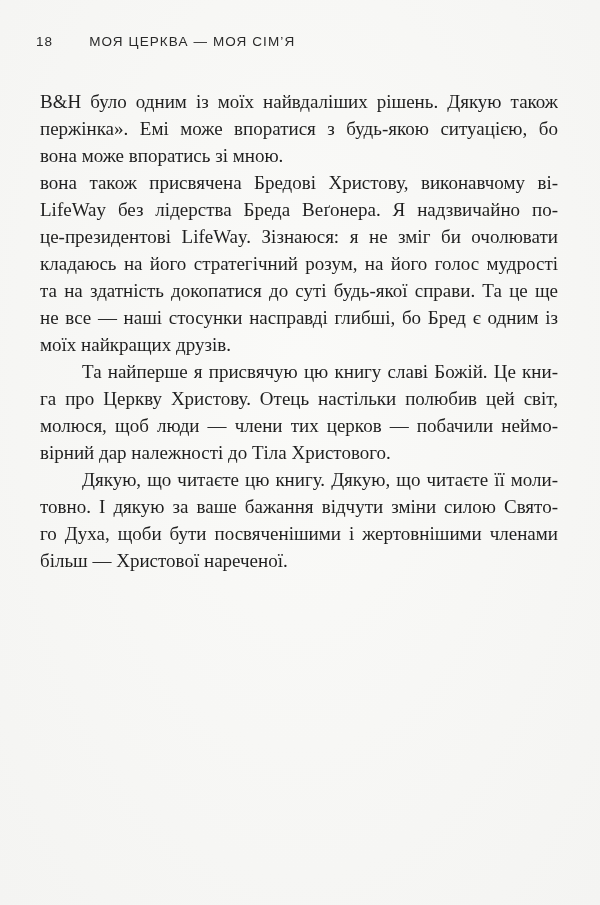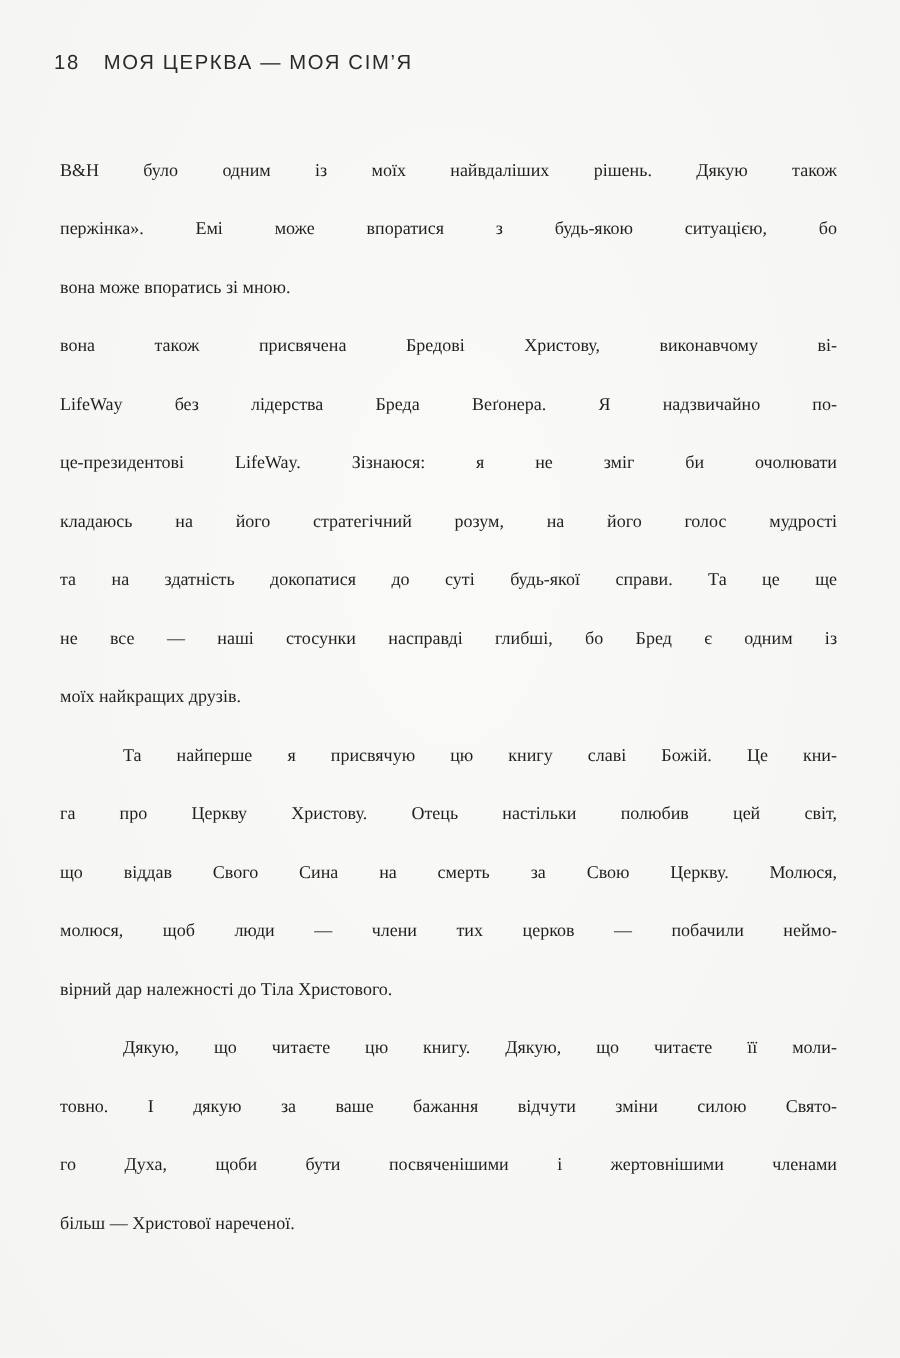--- a/index.html
+++ b/index.html
@@ -11,31 +11,31 @@
     color: #1f1f1f;
   }
   .page {
     position: absolute; left: 0; top: 0; width: 600px; height: 905px;
     background: radial-gradient(ellipse at 50% 40%, #fafaf8 0%, #f4f4f2 100%);
   }
   .running-head {
     position: absolute; left: 36px; top: 34px;
     font-family: "Liberation Sans", "DejaVu Sans", sans-serif;
     font-size: 13.5px; letter-spacing: 1.1px; color: #2a2a2a;
-    display: flex; gap: 16px; white-space: nowrap;
+    display: flex; gap: 36px; white-space: nowrap;
   }
   .body-text {
     position: absolute; left: 40px; top: 88px; width: 518px;
   }
   .para { margin: 0; }
   .line {
     display: block; height: 27px; line-height: 27px;
-    font-size: 12px;
+    font-size: 19px;
     text-align: justify; text-align-last: justify;
-    white-space: nowrap; overflow: visible; margin-top: 12px;
+    white-space: nowrap; overflow: visible;
   }
   .line.last { text-align-last: left; }
   .line.indent { padding-left: 42px; }
 </style>
 </head>
 <body>
 
 <div class="page">
 
   <div class="running-head">
@@ -57,21 +57,20 @@
       <span class="line">це-президентові LifeWay. Зізнаюся: я не зміг би очолювати</span>
       <span class="line">кладаюсь на його стратегічний розум, на його голос мудрості</span>
       <span class="line">та на здатність докопатися до суті будь-якої справи. Та це ще</span>
       <span class="line">не все — наші стосунки насправді глибші, бо Бред є одним із</span>
       <span class="line last">моїх найкращих друзів.</span>
     </div>
 
     <div class="para">
       <span class="line indent">Та найперше я присвячую цю книгу славі Божій. Це кни-</span>
       <span class="line">га про Церкву Христову. Отець настільки полюбив цей світ,</span>
-      <span class="line">що віддав Свого Сина на смерть за Свою Церкву. Молюся,</span>
       <span class="line">молюся, щоб люди — члени тих церков — побачили неймо-</span>
       <span class="line last">вірний дар належності до Тіла Христового.</span>
     </div>
 
     <div class="para">
       <span class="line indent">Дякую, що читаєте цю книгу. Дякую, що читаєте її моли-</span>
       <span class="line">товно. І дякую за ваше бажання відчути зміни силою Свято-</span>
       <span class="line">го Духа, щоби бути посвяченішими і жертовнішими членами</span>
       <span class="line last">більш — Христової нареченої.</span>
     </div>

